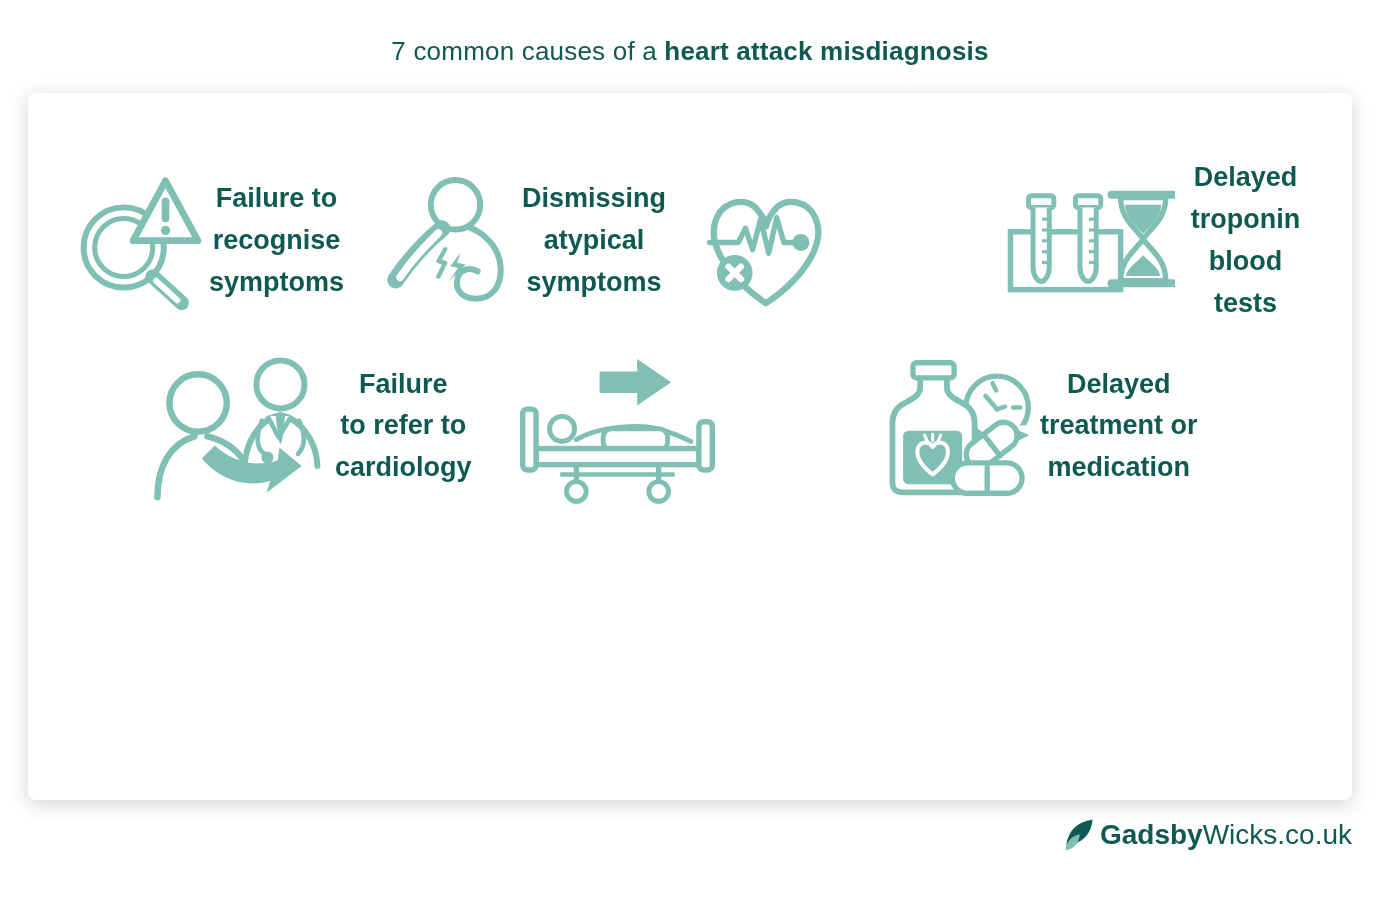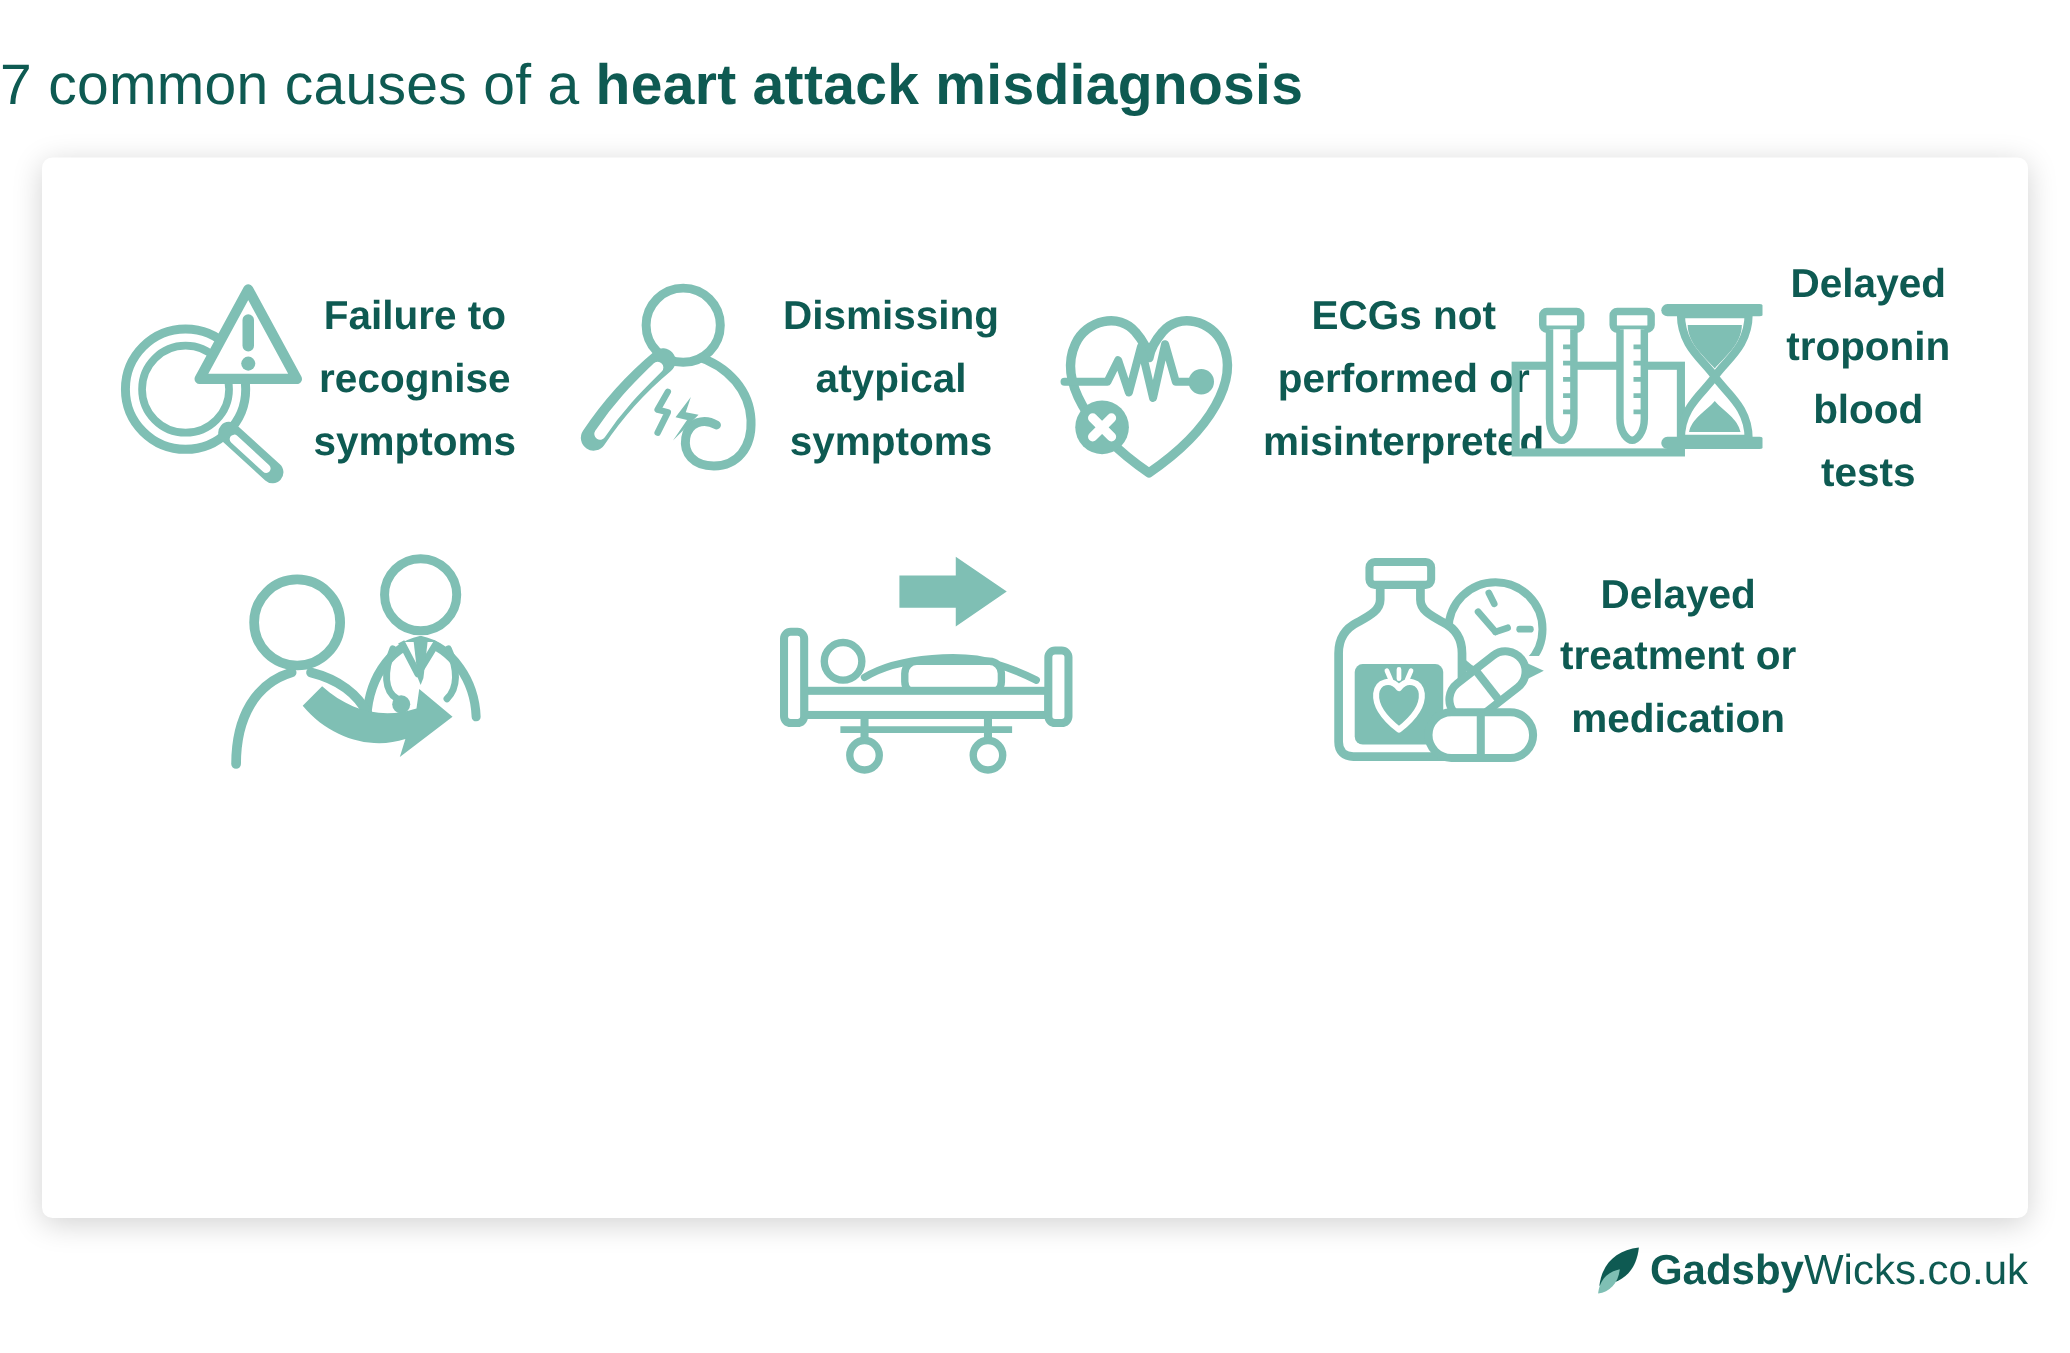--- a/index.html
+++ b/index.html
@@ -10,21 +10,22 @@
   *{box-sizing:border-box;}
   html,body{margin:0;padding:0;}
   body{
     width:1380px;height:902px;
     background:var(--page-bg,#fff);
     font-family:"Liberation Sans", sans-serif;
     position:relative;overflow:hidden;
   }
   .page-title{
     margin:0;padding-top:36px;
-    font-size:38px;font-weight:400;
+    text-align:center;
+    font-size:26px;font-weight:400;
     color:var(--accent-dark,#0E5A52);
     letter-spacing:.2px;
   }
   .page-title strong{font-weight:700;}
   .card{
     width:1324px;height:707px;
     margin:26px auto 0;
     background:#fff;
     border-radius:7px;
     box-shadow:0 4px 20px rgba(0,0,0,.18);
@@ -98,23 +99,20 @@
       <div class="icon-box">
         <svg width="152" height="143" viewBox="0 0 170 160">
           <path d="M85,148 C38,116 18,78 30,52 C38,34 63,28 75,43 C81,50 84,56 85,62 C86,56 89,50 95,43 C107,28 132,34 140,52 C152,78 132,116 85,148 Z" fill="none" stroke="var(--accent-light,#7FBFB4)" stroke-width="7" stroke-linejoin="round"></path>
           <polyline points="22,80 54,80 62,64 70,88 79,54 88,92 97,52 105,80 116,80" fill="none" stroke="var(--accent-light,#7FBFB4)" stroke-width="6" stroke-linejoin="round" stroke-linecap="round"></polyline>
           <circle cx="124" cy="80" r="9.5" fill="var(--accent-light,#7FBFB4)"></circle>
           <circle cx="50" cy="114" r="20" fill="var(--accent-light,#7FBFB4)"></circle>
           <line x1="43" y1="107" x2="57" y2="121" stroke="#fff" stroke-width="7" stroke-linecap="round"></line>
           <line x1="57" y1="107" x2="43" y2="121" stroke="#fff" stroke-width="7" stroke-linecap="round"></line>
         </svg>
       </div>
-      <div class="cause-label">ECGs not
-performed or
-misinterpreted</div>
     </div>
 
     <div class="cause">
       <div class="icon-box">
         <svg width="172" height="149" viewBox="0 0 190 165">
           <rect x="8" y="74" width="122" height="64" fill="none" stroke="var(--accent-light,#7FBFB4)" stroke-width="6"></rect>
           <rect x="28" y="34" width="28" height="13" rx="3" fill="#fff" stroke="var(--accent-light,#7FBFB4)" stroke-width="5.5"></rect>
           <path d="M33,47 L33,113 C33,124 39,129 42,129 C45,129 51,124 51,113 L51,47" fill="#fff" stroke="var(--accent-light,#7FBFB4)" stroke-width="5.5"></path>
           <g stroke="var(--accent-light,#7FBFB4)" stroke-width="3.5">
             <line x1="43" y1="60" x2="51" y2="60"></line>
@@ -156,20 +154,23 @@
           <polygon points="136,70 146,70 143,96 141,101 139,96" fill="var(--accent-light,#7FBFB4)"></polygon>
           <path d="M121,75 C114,92 115,106 124,111" fill="none" stroke="var(--accent-light,#7FBFB4)" stroke-width="5" stroke-linecap="round"></path>
           <circle cx="127" cy="115" r="6.5" fill="var(--accent-light,#7FBFB4)"></circle>
           <path d="M161,75 C168,90 168,103 160,111" fill="none" stroke="var(--accent-light,#7FBFB4)" stroke-width="5" stroke-linecap="round"></path>
           <path d="M8,158 C8,124 22,100 48,92" fill="none" stroke="var(--accent-light,#7FBFB4)" stroke-width="7" stroke-linecap="round"></path>
           <path d="M62,92 C82,97 96,108 103,122" fill="none" stroke="var(--accent-light,#7FBFB4)" stroke-width="7" stroke-linecap="round"></path>
           <circle cx="52" cy="56" r="31" fill="#fff" stroke="var(--accent-light,#7FBFB4)" stroke-width="7"></circle>
           <path d="M56,116 C76,140 106,148 130,140 L126,153 L164,124 L140,104 L138,118 C114,126 90,120 70,102 Z" fill="var(--accent-light,#7FBFB4)"></path>
         </svg>
       </div>
+      <div class="cause-label">Failure
+to refer to
+cardiology</div>
     </div>
 
     <div class="cause">
       <div class="icon-box">
         <svg width="215" height="161" viewBox="0 0 240 180">
           <path d="M100,32 L142,32 L142,18 L180,44 L142,70 L142,56 L100,56 Z" fill="var(--accent-light,#7FBFB4)"></path>
           <path d="M74,108 C100,92 150,90 172,98 C182,101 192,105 202,110" fill="none" stroke="var(--accent-light,#7FBFB4)" stroke-width="5.5" stroke-linecap="round"></path>
           <circle cx="58" cy="96" r="14" fill="#fff" stroke="var(--accent-light,#7FBFB4)" stroke-width="5.5"></circle>
           <rect x="104" y="96" width="72" height="24" rx="9" fill="#fff" stroke="var(--accent-light,#7FBFB4)" stroke-width="5.5"></rect>
           <rect x="29" y="118" width="182" height="18" fill="#fff" stroke="var(--accent-light,#7FBFB4)" stroke-width="6"></rect>

